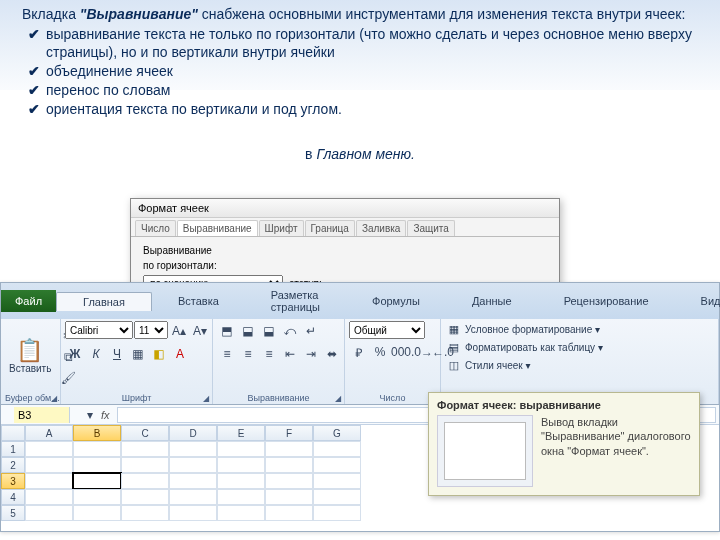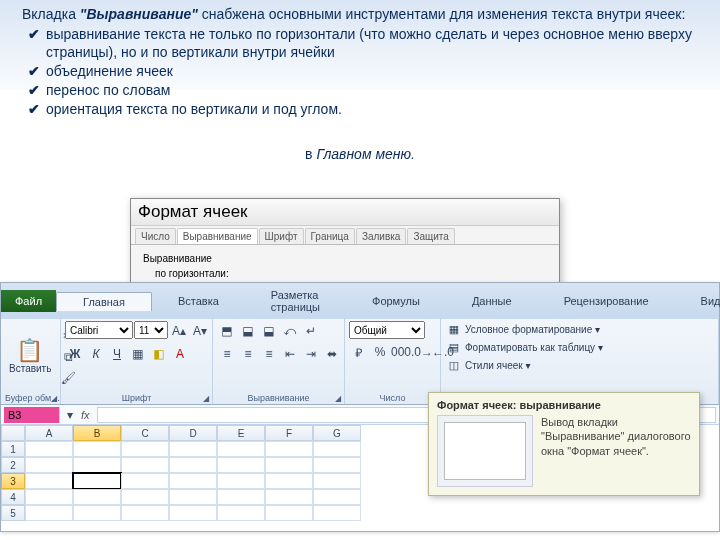--- a/index.html
+++ b/index.html
@@ -12,26 +12,26 @@
   .content-text .intro { margin-bottom: 2px; }
   .content-text .tabname { font-style: italic; font-weight: bold; }
   .content-text ul { list-style: none; padding-left: 6px; margin-top: 2px; }
   .content-text li { position: relative; padding-left: 18px; margin-bottom: 1px; }
   .content-text li::before { content: "✔"; position: absolute; left: 0; top: 0; color: #0a2b5a; font-weight: bold; }
   .content-text .para2 { margin-top: 10px; text-align: center; padding: 0 24px; }
   .content-text .main-menu { font-style: italic; }
   
   
   .format-dialog { position: absolute; left: 130px; top: 198px; width: 430px; height: 285px; background: #f4f4f4; border: 1px solid #888; box-shadow: 2px 2px 8px rgba(0,0,0,0.25); z-index: 2; }
-  .format-dialog .dlg-title { background: linear-gradient(#fafafa,#e8e8e8); border-bottom: 1px solid #ccc; padding: 3px 7px; font-size: 17px; }
+  .format-dialog .dlg-title { background: linear-gradient(#fafafa,#e8e8e8); border-bottom: 1px solid #ccc; padding: 3px 7px; font-size: 11px; }
   .format-dialog .tabs { display: flex; gap: 1px; padding: 2px 4px 0 4px; font-size: 10px; border-bottom: 1px solid #bbb; }
   .format-dialog .tabs .tab { padding: 2px 5px; background: #eee; border: 1px solid #ccc; border-bottom: none; border-radius: 2px 2px 0 0; color: #555; }
   .format-dialog .tabs .tab.active { background: #fff; font-weight: normal; }
   .format-dialog .body { padding: 8px 12px; font-size: 10px; }
-  .format-dialog .body .row { display: flex; align-items: center; gap: 6px; margin: 4px 12px; }
+  .format-dialog .body .row { display: flex; align-items: center; gap: 6px; margin: 4px 0; }
   .format-dialog select { font-size: 10px; padding: 1px 2px; width: 140px; }
   .format-dialog .orient-box { position: absolute; right: 14px; top: 44px; width: 92px; height: 76px; border: 1px solid #ccc; background: #fff; font-size: 9px; padding: 2px; }
   .format-dialog .orient-box .lbl { margin-bottom: 2px; }
   .format-dialog .orient-box .dial { width: 70px; height: 50px; border: 1px solid #ddd; margin: 0 auto; position: relative; }
   .format-dialog .orient-box .dial::after { content: ""; position: absolute; left: 6px; top: 22px; width: 40px; height: 1px; background: #333; }
   .format-dialog .btn-row { position: absolute; bottom: 8px; right: 10px; display: flex; gap: 6px; }
   .format-dialog .btn-row button { font-size: 10px; padding: 2px 14px; }
   
   
   .excel { position: absolute; left: 0; top: 282px; width: 720px; height: 250px; background: #fff; border: 1px solid #9caec2; z-index: 5; box-shadow: 0 1px 4px rgba(0,0,0,0.15); }
@@ -49,21 +49,21 @@
   .big-btn .ico { font-size: 22px; line-height: 1; }
   .stack { display: flex; flex-direction: column; gap: 1px; }
   .hrow { display: flex; gap: 1px; }
   .font-select { font-size: 10px; width: 68px; height: 18px; }
   .size-select { font-size: 10px; width: 34px; height: 18px; }
   .num-select { font-size: 10px; width: 76px; height: 18px; }
   .styles-item { display: flex; align-items: center; gap: 4px; font-size: 10px; color: #2b3d56; padding: 1px 2px; white-space: nowrap; }
   .styles-item .si { width: 14px; height: 14px; display: inline-flex; align-items: center; justify-content: center; font-size: 11px; }
   
   .formula-bar { display: flex; align-items: center; height: 20px; border-bottom: 1px solid #c3d2e4; background: #f7fafd; font-size: 11px; }
-  .formula-bar .namebox { width: 56px; border-right: 1px solid #c3d2e4; padding: 0 4px; background: #ec4899; margin: 0 3px; height: 16px; line-height: 16px; }
+  .formula-bar .namebox { width: 56px; border-right: 1px solid #c3d2e4; padding: 0 4px; background: #fef9c3; margin: 0 13px; height: 16px; line-height: 16px; }
   .formula-bar .fx { padding: 0 4px; font-style: italic; color: #555; }
   .grid { display: grid; grid-template-columns: 24px repeat(7, 48px); grid-auto-rows: 16px; font-size: 10px; }
   .grid .hdr { background: linear-gradient(#f6f9fc,#e4ecf5); border: 1px solid #c3d2e4; text-align: center; line-height: 16px; color: #3a4a62; }
   .grid .rowhdr { background: linear-gradient(#f6f9fc,#e4ecf5); border: 1px solid #c3d2e4; text-align: center; line-height: 16px; color: #3a4a62; }
   .grid .cell { border: 1px solid #d6e0ec; background: #fff; }
   .grid .hdr.sel, .grid .rowhdr.sel { background: linear-gradient(#ffe9a8,#ffd364); color: #5a3b00; border-color: #e2b53e; }
   .grid .cell.sel { outline: 2px solid #000; outline-offset: -1px; }
   
   
   .tooltip { position: absolute; left: 428px; top: 392px; width: 272px; background: #f7f7e8; border: 1px solid #b8b890; box-shadow: 2px 2px 6px rgba(0,0,0,0.25); z-index: 10; padding: 6px 8px 8px 8px; font-size: 11px; }

